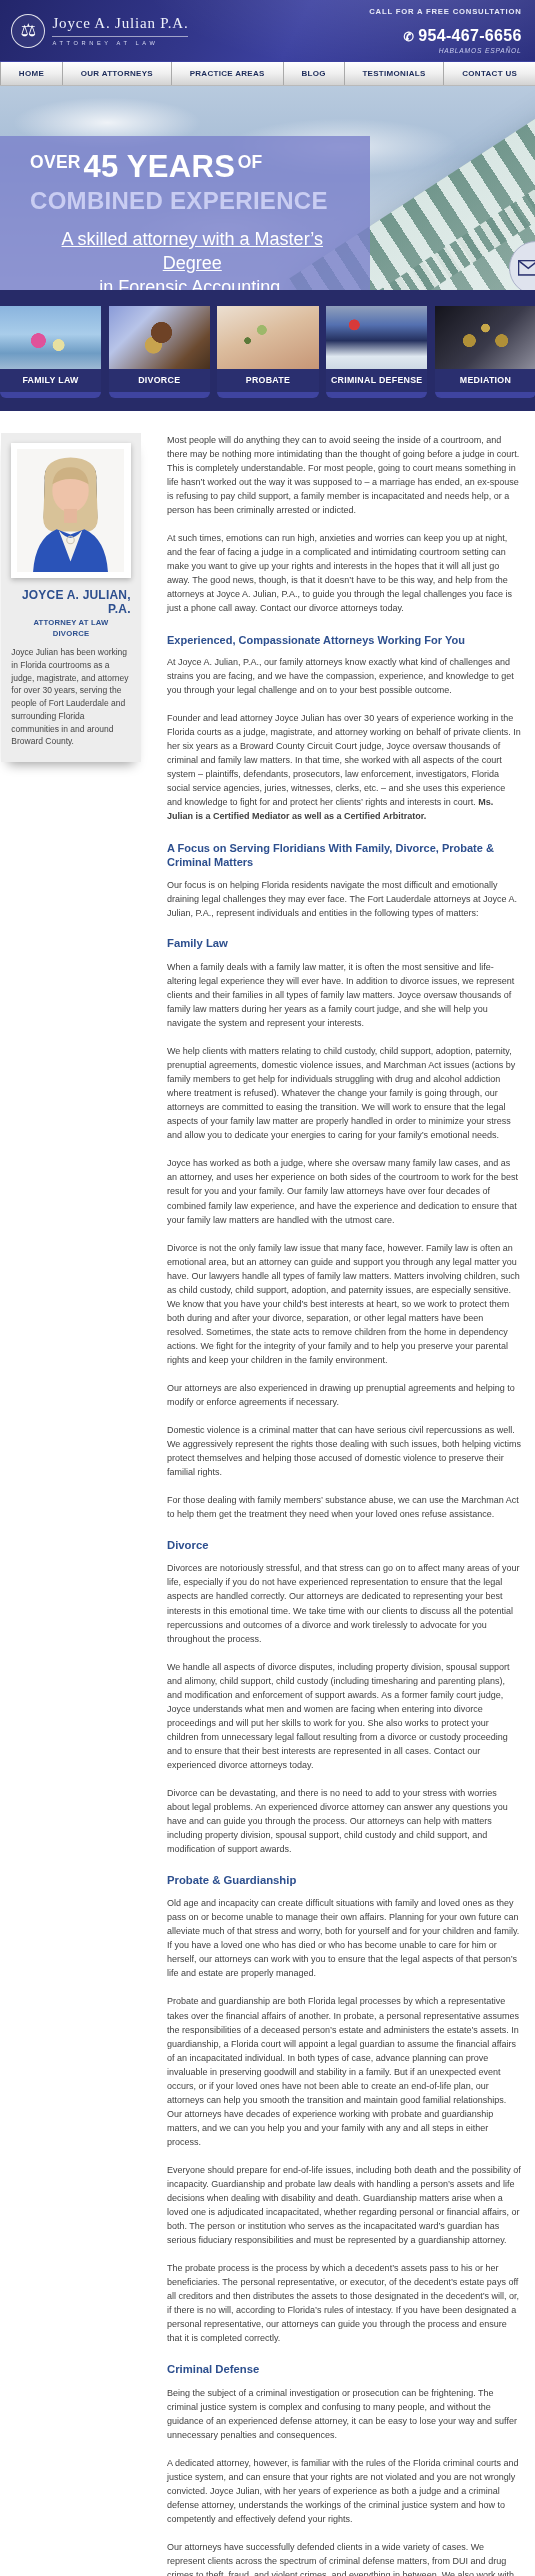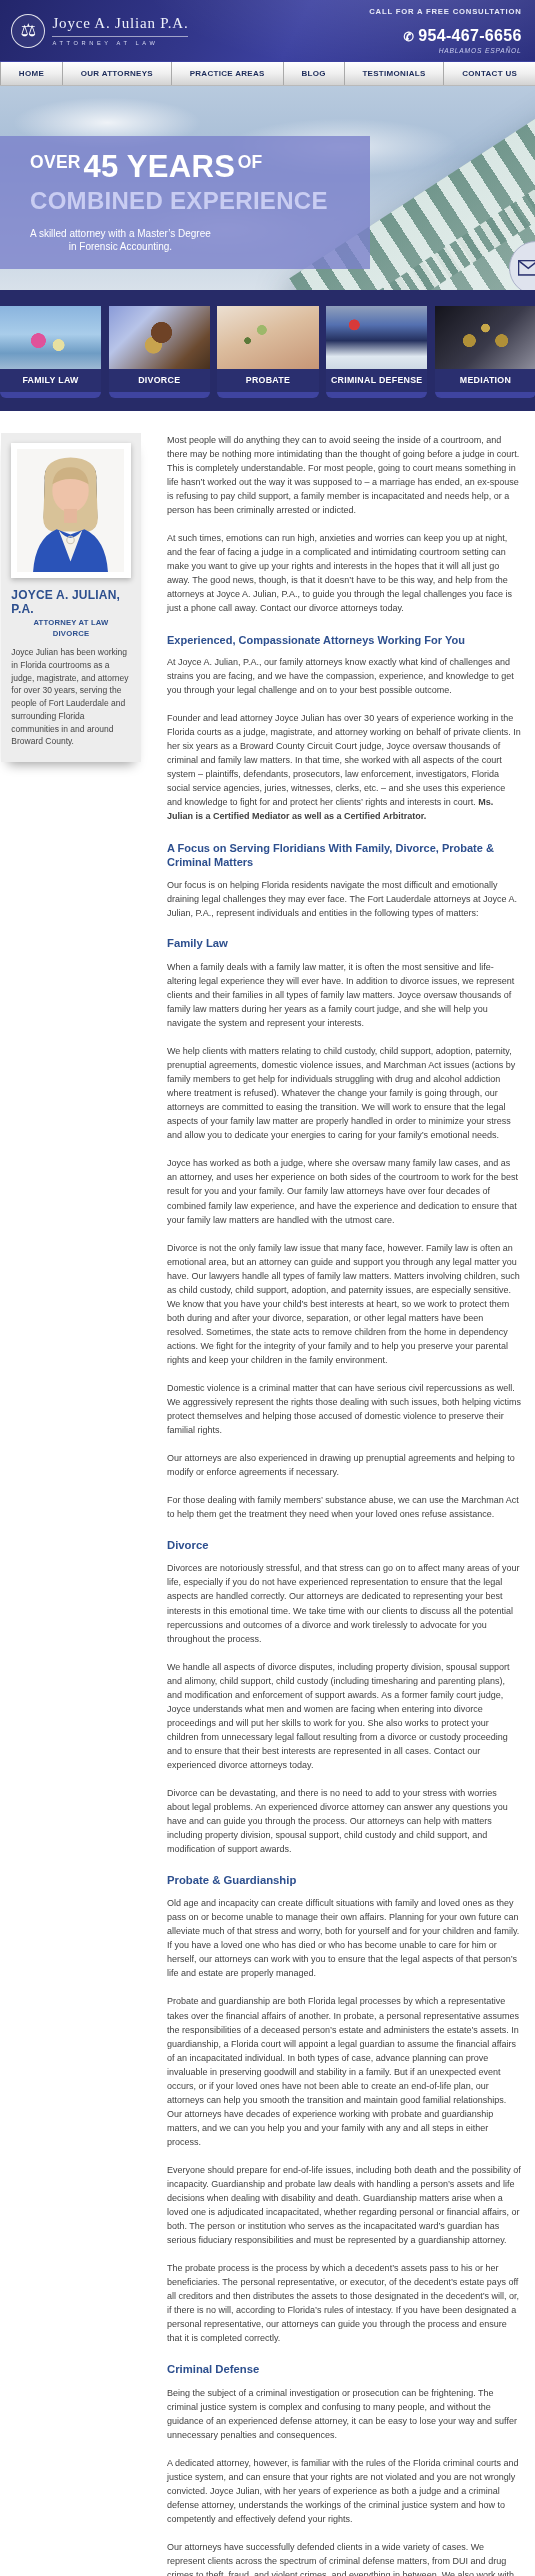--- a/index.html
+++ b/index.html
@@ -70,21 +70,21 @@
     opacity:.9;
   }
   .hero-overlay{
     position:absolute; left:0; top:50px; width:370px; padding:13.4px 15.5px 15.5px 30px;
     background:rgba(122,129,202,.80);
   }
   .hero-line1{ color:#ffffff; font-weight:700; letter-spacing:0.3px; }
   .hero-line1 .small{ font-size:17.5px; vertical-align:9.3px; }
   .hero-line1 .big{ font-size:31px; }
   .hero-line2{ margin-top:2px; color:#c9cdf2; font-weight:700; font-size:24px; letter-spacing:0.3px; }
-  .hero-sub{ margin-top:11.3px; width:fit-content; text-align:center; color:#ffffff; font-size:10px; line-height:1.35; }
+  .hero-sub{ margin-top:11.3px; width:fit-content; text-align:center; color:#ffffff; font-size:18px; line-height:1.35;text-decoration:underline; }
   .contact-tab{
     position:absolute; right:-27px; top:155px; width:54px; height:54px; border-radius:50%;
     background:#dfe3ee; border:0.5px solid #aab0c8; display:flex; align-items:center; padding-left:8.2px;
     cursor:pointer;
   }
   .contact-tab svg{ width:20.6px; height:15.5px; }
 
   
   .tiles-band{ background:#272b68; padding:15.5px 0 13.4px; }
   .tiles-row{ display:flex; gap:7.7px; }
@@ -118,21 +118,21 @@
   .tile-base{ height:6.2px; background:#3f44a0; border-radius:0 0 6.2px 6.2px; }
 
   
   .content-wrap{ display:flex; align-items:flex-start; gap:26px; padding:21.6px 14.4px 15.5px 1px; background:#ffffff; }
   .sidebar-card{
     width:140px; flex:0 0 140px; background:#ededed; padding:10.3px 10.3px 14.4px;
     box-shadow:0 9.3px 11.3px -7.2px rgba(0,0,0,.4);
   }
   .photo-frame{ background:#fff; padding:6.2px; box-shadow:0 1.5px 5.2px rgba(0,0,0,.25); }
   .photo-frame svg{ display:block; width:100%; height:auto; }
-  .sidebar-name{ margin-top:9.3px; text-align:left; color:#2d4f8e; font-weight:700; font-size:12px; letter-spacing:0.2px; }
+  .sidebar-name{ margin-top:9.3px; text-align:right; color:#2d4f8e; font-weight:700; font-size:12px; letter-spacing:0.2px; }
   .sidebar-role{ text-align:center; color:#2d4f8e; font-weight:700; font-size:7.7px; margin-top:2.1px; letter-spacing:0.2px; }
   .sidebar-bio{ margin-top:8.2px; font-size:8.5px; line-height:1.5; color:#464646; }
 
   .article{ flex:1 1 auto; font-size:9px; line-height:1.56; color:#3f3f3f; }
   .article p{ margin-bottom:14px; }
   .article h2{ color:#2d4f8e; font-size:11px; margin:17.5px 0 8.2px; line-height:1.3; }
   .article h2:first-child{ margin-top:0; }
   .article h3{ color:#2d4f8e; font-size:11.3px; margin:15.5px 0 7.2px; }
   .article strong{ font-weight:700; }
 </style>
@@ -247,22 +247,22 @@
         <h2>Experienced, Compassionate Attorneys Working For You</h2>
         <p>At Joyce A. Julian, P.A., our family attorneys know exactly what kind of challenges and strains you are facing, and we have the compassion, experience, and knowledge to get you through your legal challenge and on to your best possible outcome.</p>
         <p>Founder and lead attorney Joyce Julian has over 30 years of experience working in the Florida courts as a judge, magistrate, and attorney working on behalf of private clients. In her six years as a Broward County Circuit Court judge, Joyce oversaw thousands of criminal and family law matters. In that time, she worked with all aspects of the court system – plaintiffs, defendants, prosecutors, law enforcement, investigators, Florida social service agencies, juries, witnesses, clerks, etc. – and she uses this experience and knowledge to fight for and protect her clients’ rights and interests in court.  <strong>Ms. Julian is a Certified Mediator as well as a Certified Arbitrator.</strong></p>
         <h2>A Focus on Serving Floridians With Family, Divorce, Probate &amp; Criminal Matters</h2>
         <p>Our focus is on helping Florida residents navigate the most difficult and emotionally draining legal challenges they may ever face. The Fort Lauderdale attorneys at Joyce A. Julian, P.A., represent individuals and entities in the following types of matters:</p>
         <h3>Family Law</h3>
         <p>When a family deals with a family law matter, it is often the most sensitive and life-altering legal experience they will ever have. In addition to divorce issues, we represent clients and their families in all types of family law matters. Joyce oversaw thousands of family law matters during her years as a family court judge, and she will help you navigate the system and represent your interests.</p>
         <p>We help clients with matters relating to child custody, child support, adoption, paternity, prenuptial agreements, domestic violence issues, and Marchman Act issues (actions by family members to get help for individuals struggling with drug and alcohol addiction where treatment is refused). Whatever the change your family is going through, our attorneys are committed to easing the transition. We will work to ensure that the legal aspects of your family law matter are properly handled in order to minimize your stress and allow you to dedicate your energies to caring for your family’s emotional needs.</p>
         <p>Joyce has worked as both a judge, where she oversaw many family law cases, and as an attorney, and uses her experience on both sides of the courtroom to work for the best result for you and your family. Our family law attorneys have over four decades of combined family law experience, and have the experience and dedication to ensure that your family law matters are handled with the utmost care.</p>
         <p>Divorce is not the only family law issue that many face, however. Family law is often an emotional area, but an attorney can guide and support you through any legal matter you have. Our lawyers handle all types of family law matters. Matters involving children, such as child custody, child support, adoption, and paternity issues, are especially sensitive. We know that you have your child’s best interests at heart, so we work to protect them both during and after your divorce, separation, or other legal matters have been resolved. Sometimes, the state acts to remove children from the home in dependency actions. We fight for the integrity of your family and to help you preserve your parental rights and keep your children in the family environment.</p>
+        <p>Our attorneys are also experienced in drawing up prenuptial agreements and helping to modify or enforce agreements if necessary.</p>
         <p>Domestic violence is a criminal matter that can have serious civil repercussions as well. We aggressively represent the rights those dealing with such issues, both helping victims protect themselves and helping those accused of domestic violence to preserve their familial rights.</p>
-        <p>Our attorneys are also experienced in drawing up prenuptial agreements and helping to modify or enforce agreements if necessary.</p>
         <p>For those dealing with family members’ substance abuse, we can use the Marchman Act to help them get the treatment they need when your loved ones refuse assistance.</p>
         <h3>Divorce</h3>
         <p>Divorces are notoriously stressful, and that stress can go on to affect many areas of your life, especially if you do not have experienced representation to ensure that the legal aspects are handled correctly. Our attorneys are dedicated to representing your best interests in this emotional time. We take time with our clients to discuss all the potential repercussions and outcomes of a divorce and work tirelessly to advocate for you throughout the process.</p>
         <p>We handle all aspects of divorce disputes, including property division, spousal support and alimony, child support, child custody (including timesharing and parenting plans), and modification and enforcement of support awards. As a former family court judge, Joyce understands what men and women are facing when entering into divorce proceedings and will put her skills to work for you. She also works to protect your children from unnecessary legal fallout resulting from a divorce or custody proceeding and to ensure that their best interests are represented in all cases. Contact our experienced divorce attorneys today.</p>
         <p>Divorce can be devastating, and there is no need to add to your stress with worries about legal problems. An experienced divorce attorney can answer any questions you have and can guide you through the process. Our attorneys can help with matters including property division, spousal support, child custody and child support, and modification of support awards.</p>
         <h3>Probate &amp; Guardianship</h3>
         <p>Old age and incapacity can create difficult situations with family and loved ones as they pass on or become unable to manage their own affairs. Planning for your own future can alleviate much of that stress and worry, both for yourself and for your children and family. If you have a loved one who has died or who has become unable to care for him or herself, our attorneys can work with you to ensure that the legal aspects of that person’s life and estate are properly managed.</p>
         <p>Probate and guardianship are both Florida legal processes by which a representative takes over the financial affairs of another. In probate, a personal representative assumes the responsibilities of a deceased person’s estate and administers the estate’s assets. In guardianship, a Florida court will appoint a legal guardian to assume the financial affairs of an incapacitated individual. In both types of case, advance planning can prove invaluable in preserving goodwill and stability in a family. But if an unexpected event occurs, or if your loved ones have not been able to create an end-of-life plan, our attorneys can help you smooth the transition and maintain good familial relationships. Our attorneys have decades of experience working with probate and guardianship matters, and we can you help you and your family with any and all steps in either process.</p>
         <p>Everyone should prepare for end-of-life issues, including both death and the possibility of incapacity. Guardianship and probate law deals with handling a person’s assets and life decisions when dealing with disability and death. Guardianship matters arise when a loved one is adjudicated incapacitated, whether regarding personal or financial affairs, or both. The person or institution who serves as the incapacitated ward’s guardian has serious fiduciary responsibilities and must be represented by a guardianship attorney.</p>
         <p>The probate process is the process by which a decedent’s assets pass to his or her beneficiaries. The personal representative, or executor, of the decedent’s estate pays off all creditors and then distributes the assets to those designated in the decedent’s will, or, if there is no will, according to Florida’s rules of intestacy. If you have been designated a personal representative, our attorneys can guide you through the process and ensure that it is completed correctly.</p>

